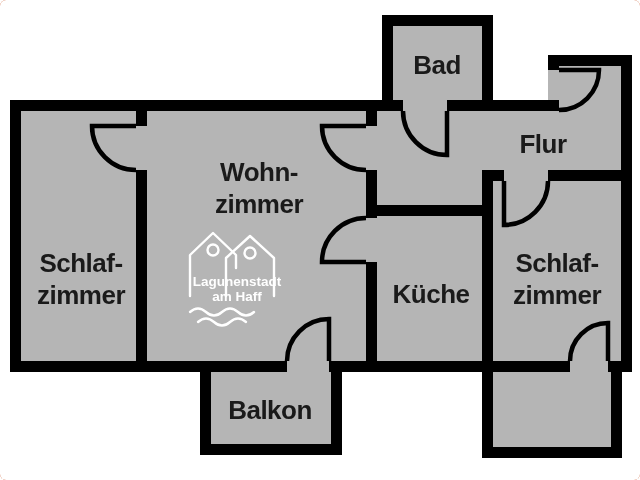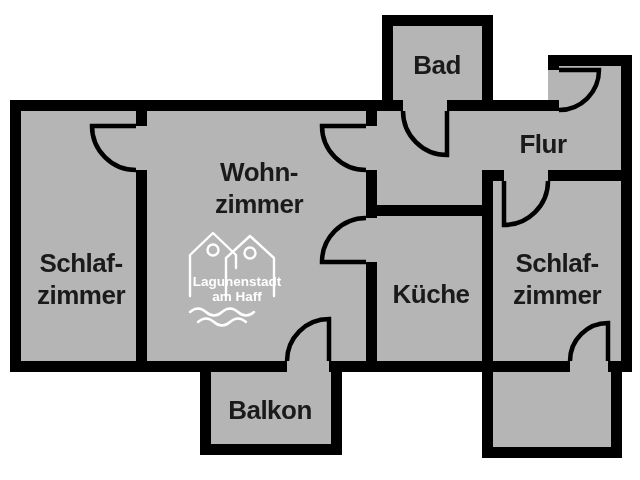--- a/index.html
+++ b/index.html
@@ -1,16 +1,16 @@
 <!DOCTYPE html>
 <html><head>
 <meta charset="utf-8">
 <style>
   html,body{margin:0;padding:0;background:#ffffff;}
-  .stage{position:relative;width:640px;height:480px;background:#c2410c;overflow:hidden;}
+  .stage{position:relative;width:640px;height:480px;background:#c2410c;overflow:hidden;border-radius:6px;}
   svg{display:block;}
   .wall{fill:#000000;stroke:none;}
   .door{fill:none;stroke:#000000;stroke-width:4.5;}
   .room-label{font-family:"Liberation Sans","DejaVu Sans",sans-serif;font-weight:bold;
               font-size:26px;letter-spacing:-0.5px;fill:#1a1a1a;text-anchor:middle;}
   .logo-text{font-family:"Liberation Sans","DejaVu Sans",sans-serif;font-weight:bold;
              font-size:13.5px;fill:#ffffff;text-anchor:middle;}
   .logo-stroke{fill:none;stroke-width:2.4;stroke-linecap:round;stroke-linejoin:round;}
 </style>
 </head>

